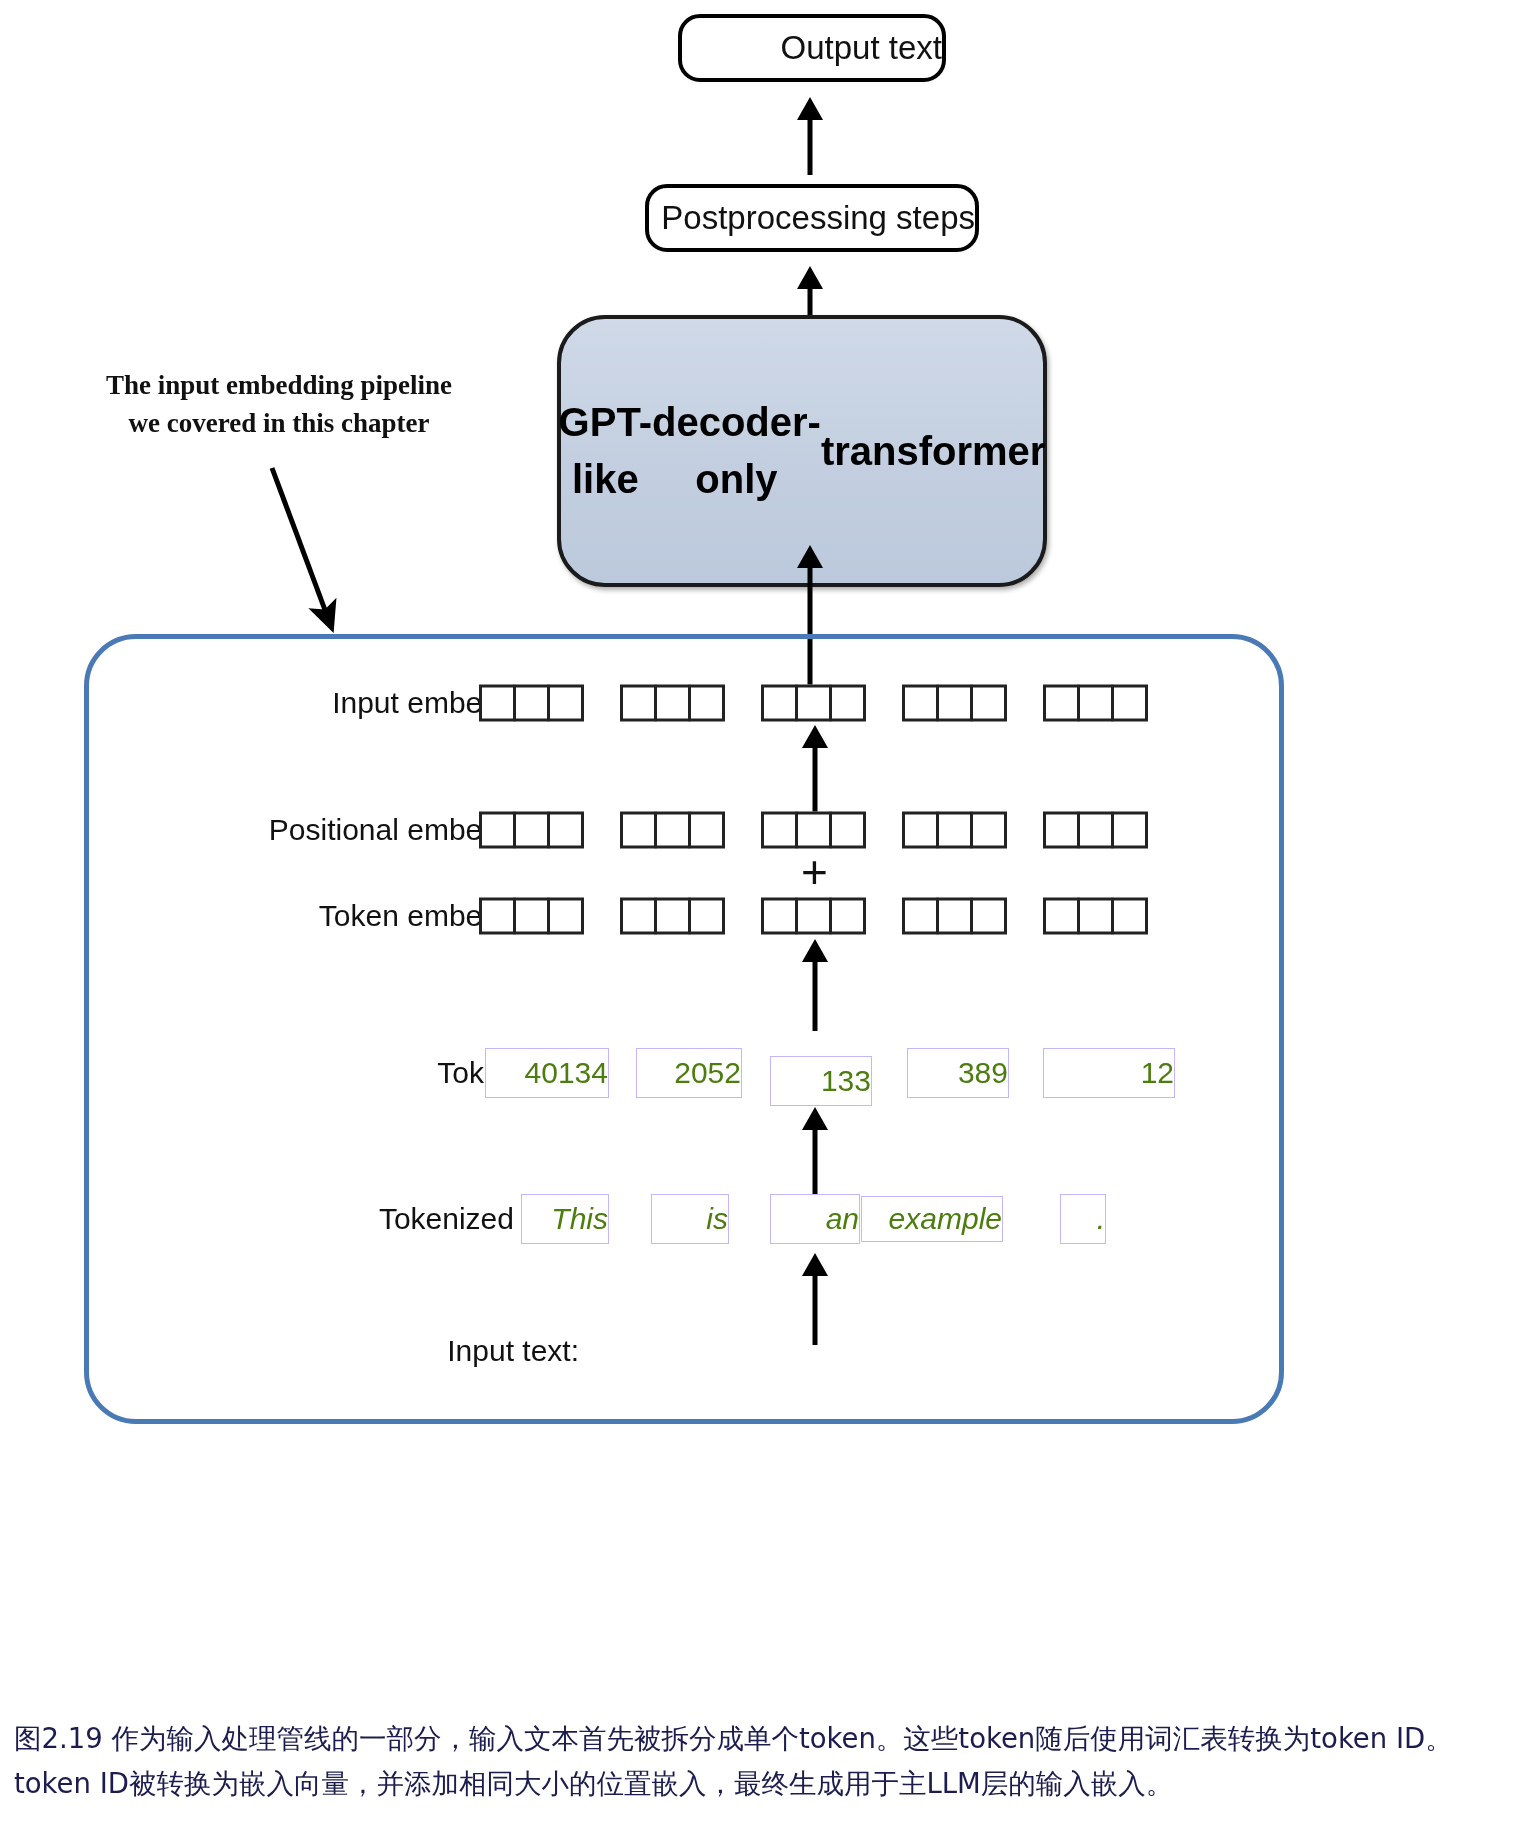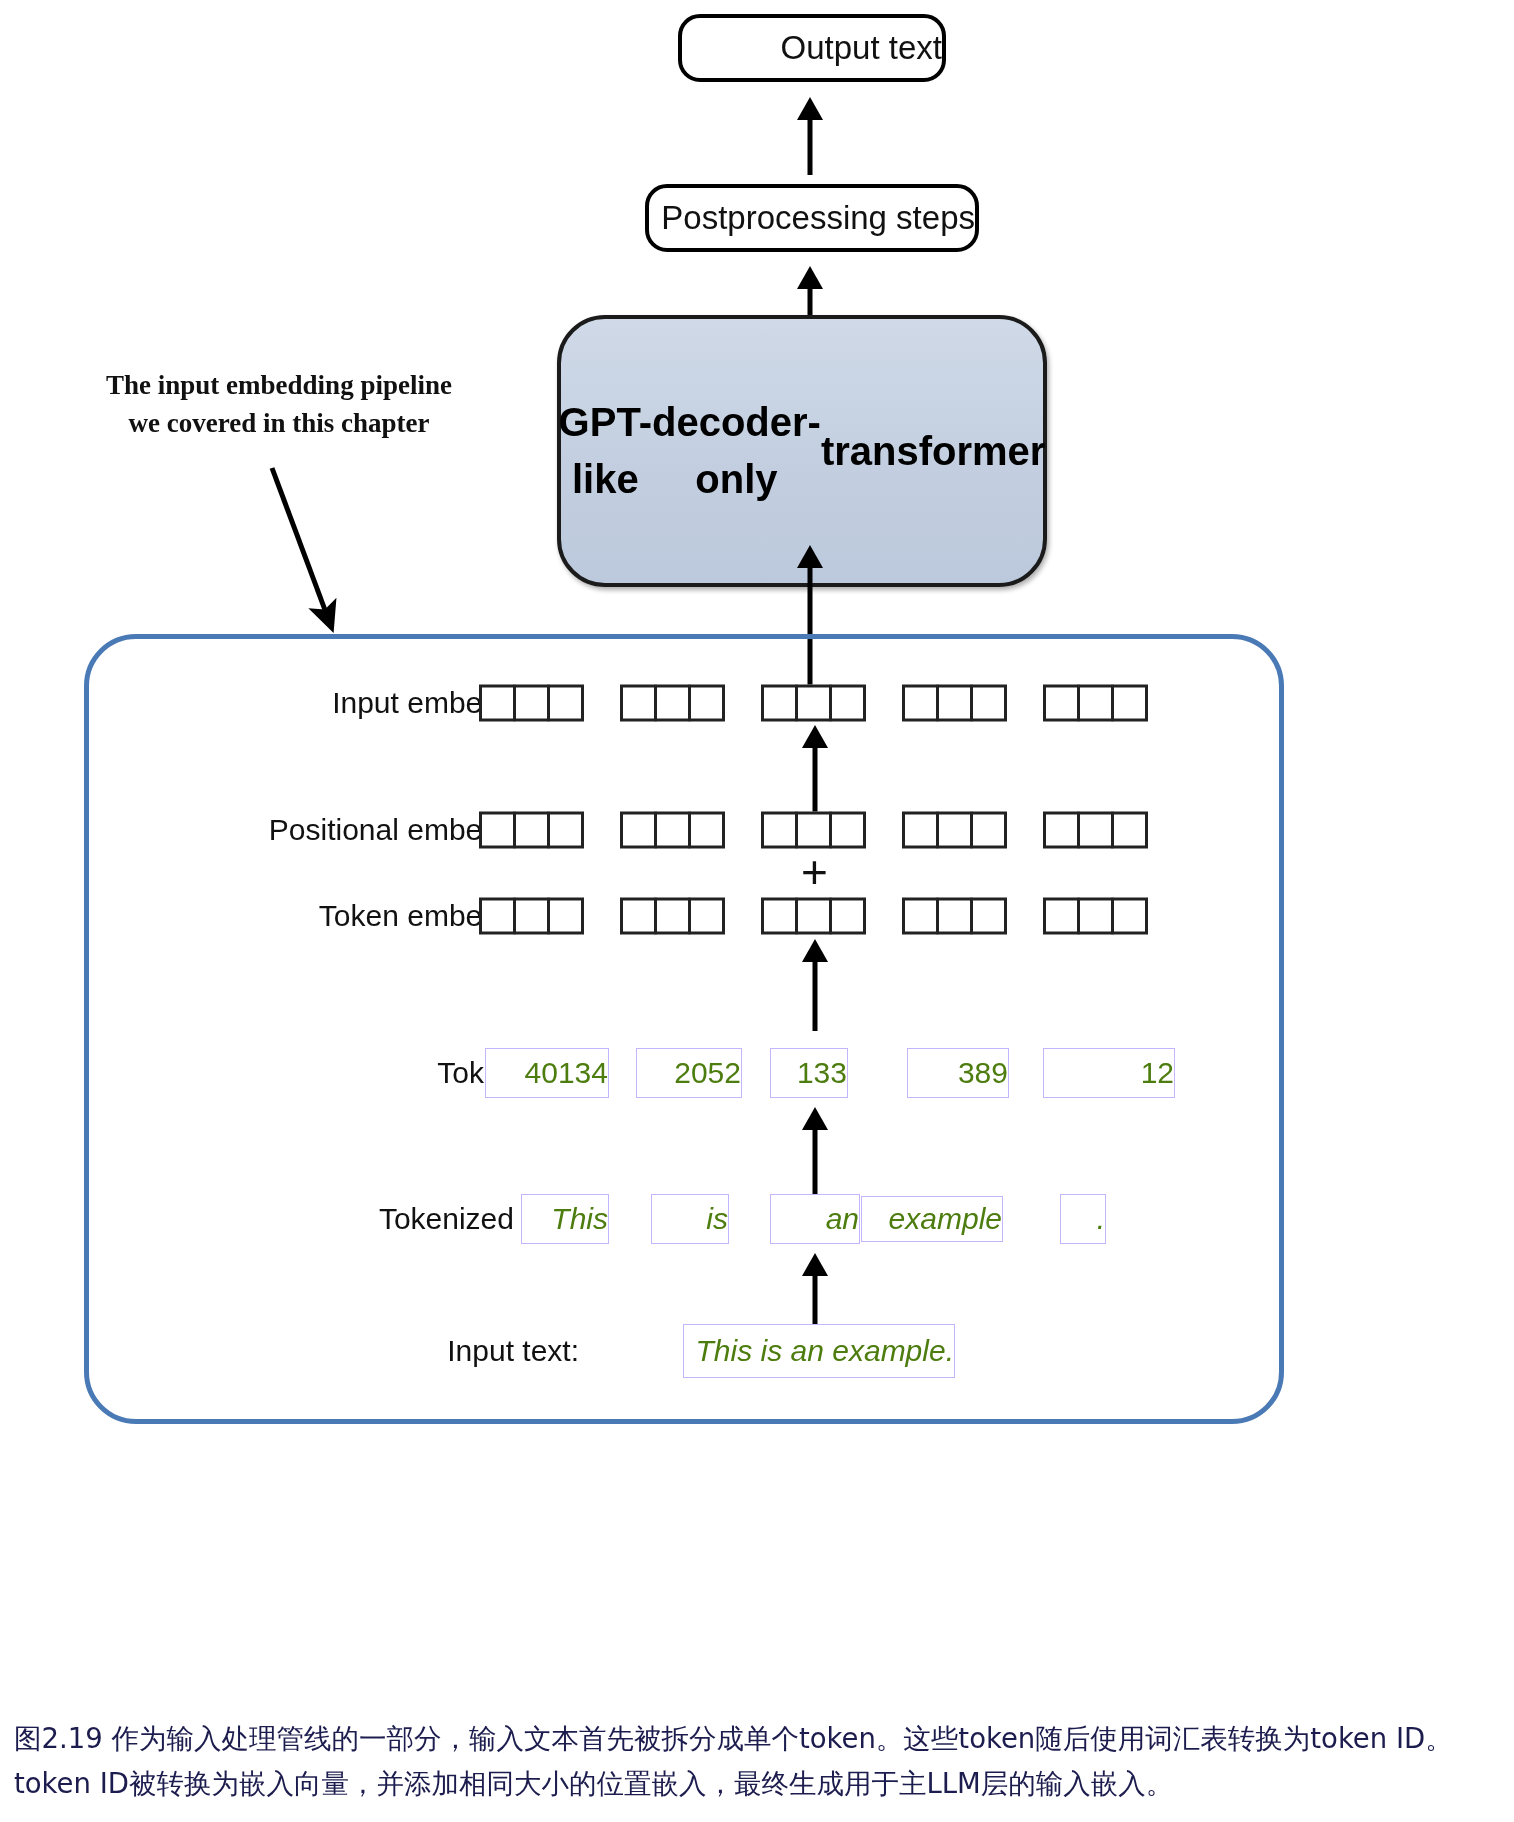--- a/index.html
+++ b/index.html
@@ -363,21 +363,21 @@
   <div class="prow" style="top:408px; height:52px;">
     <div class="labelcol" style="height:52px;">
       <span class="rlabel">Token IDs:</span>
     </div>
     <div class="vbox" style="left:396px; width:124px; height:50px;">
       <span>40134</span>
     </div>
     <div class="vbox" style="left:547px; width:106px; height:50px;">
       <span>2052</span>
     </div>
-    <div class="vbox" style="left:681px; width:78px; height:50px;">
+    <div class="vbox" style="left:681px; width:102px; height:50px;margin-top:8px;">
       <span>133</span>
     </div>
     <div class="vbox" style="left:818px; width:102px; height:50px;">
       <span>389</span>
     </div>
     <div class="vbox" style="left:954px; width:132px; height:50px;">
       <span>12</span>
     </div>
   </div>
 
@@ -409,20 +409,17 @@
 
   <div class="varrow" style="left:726px; top:614px; height:92px;">
     <div class="head"></div>
     <div class="shaft" style="top:18px; height:74px;"></div>
   </div>
 
   <div class="prow" style="top:684px; height:56px;">
     <div class="labelcol" style="height:56px;">
       <span class="rlabel">Input text:</span>
     </div>
-    <div class="vbox italic" style="left:594px; width:272px; height:54px;">
-      <span>This is an example.</span>
-    </div>
   </div>
 
 </div>
 
 <div id="caption">图2.19 作为输入处理管线的一部分，输入文本首先被拆分成单个token。这些token随后使用词汇表转换为token ID。token ID被转换为嵌入向量，并添加相同大小的位置嵌入，最终生成用于主LLM层的输入嵌入。</div>
 
 </body></html>

